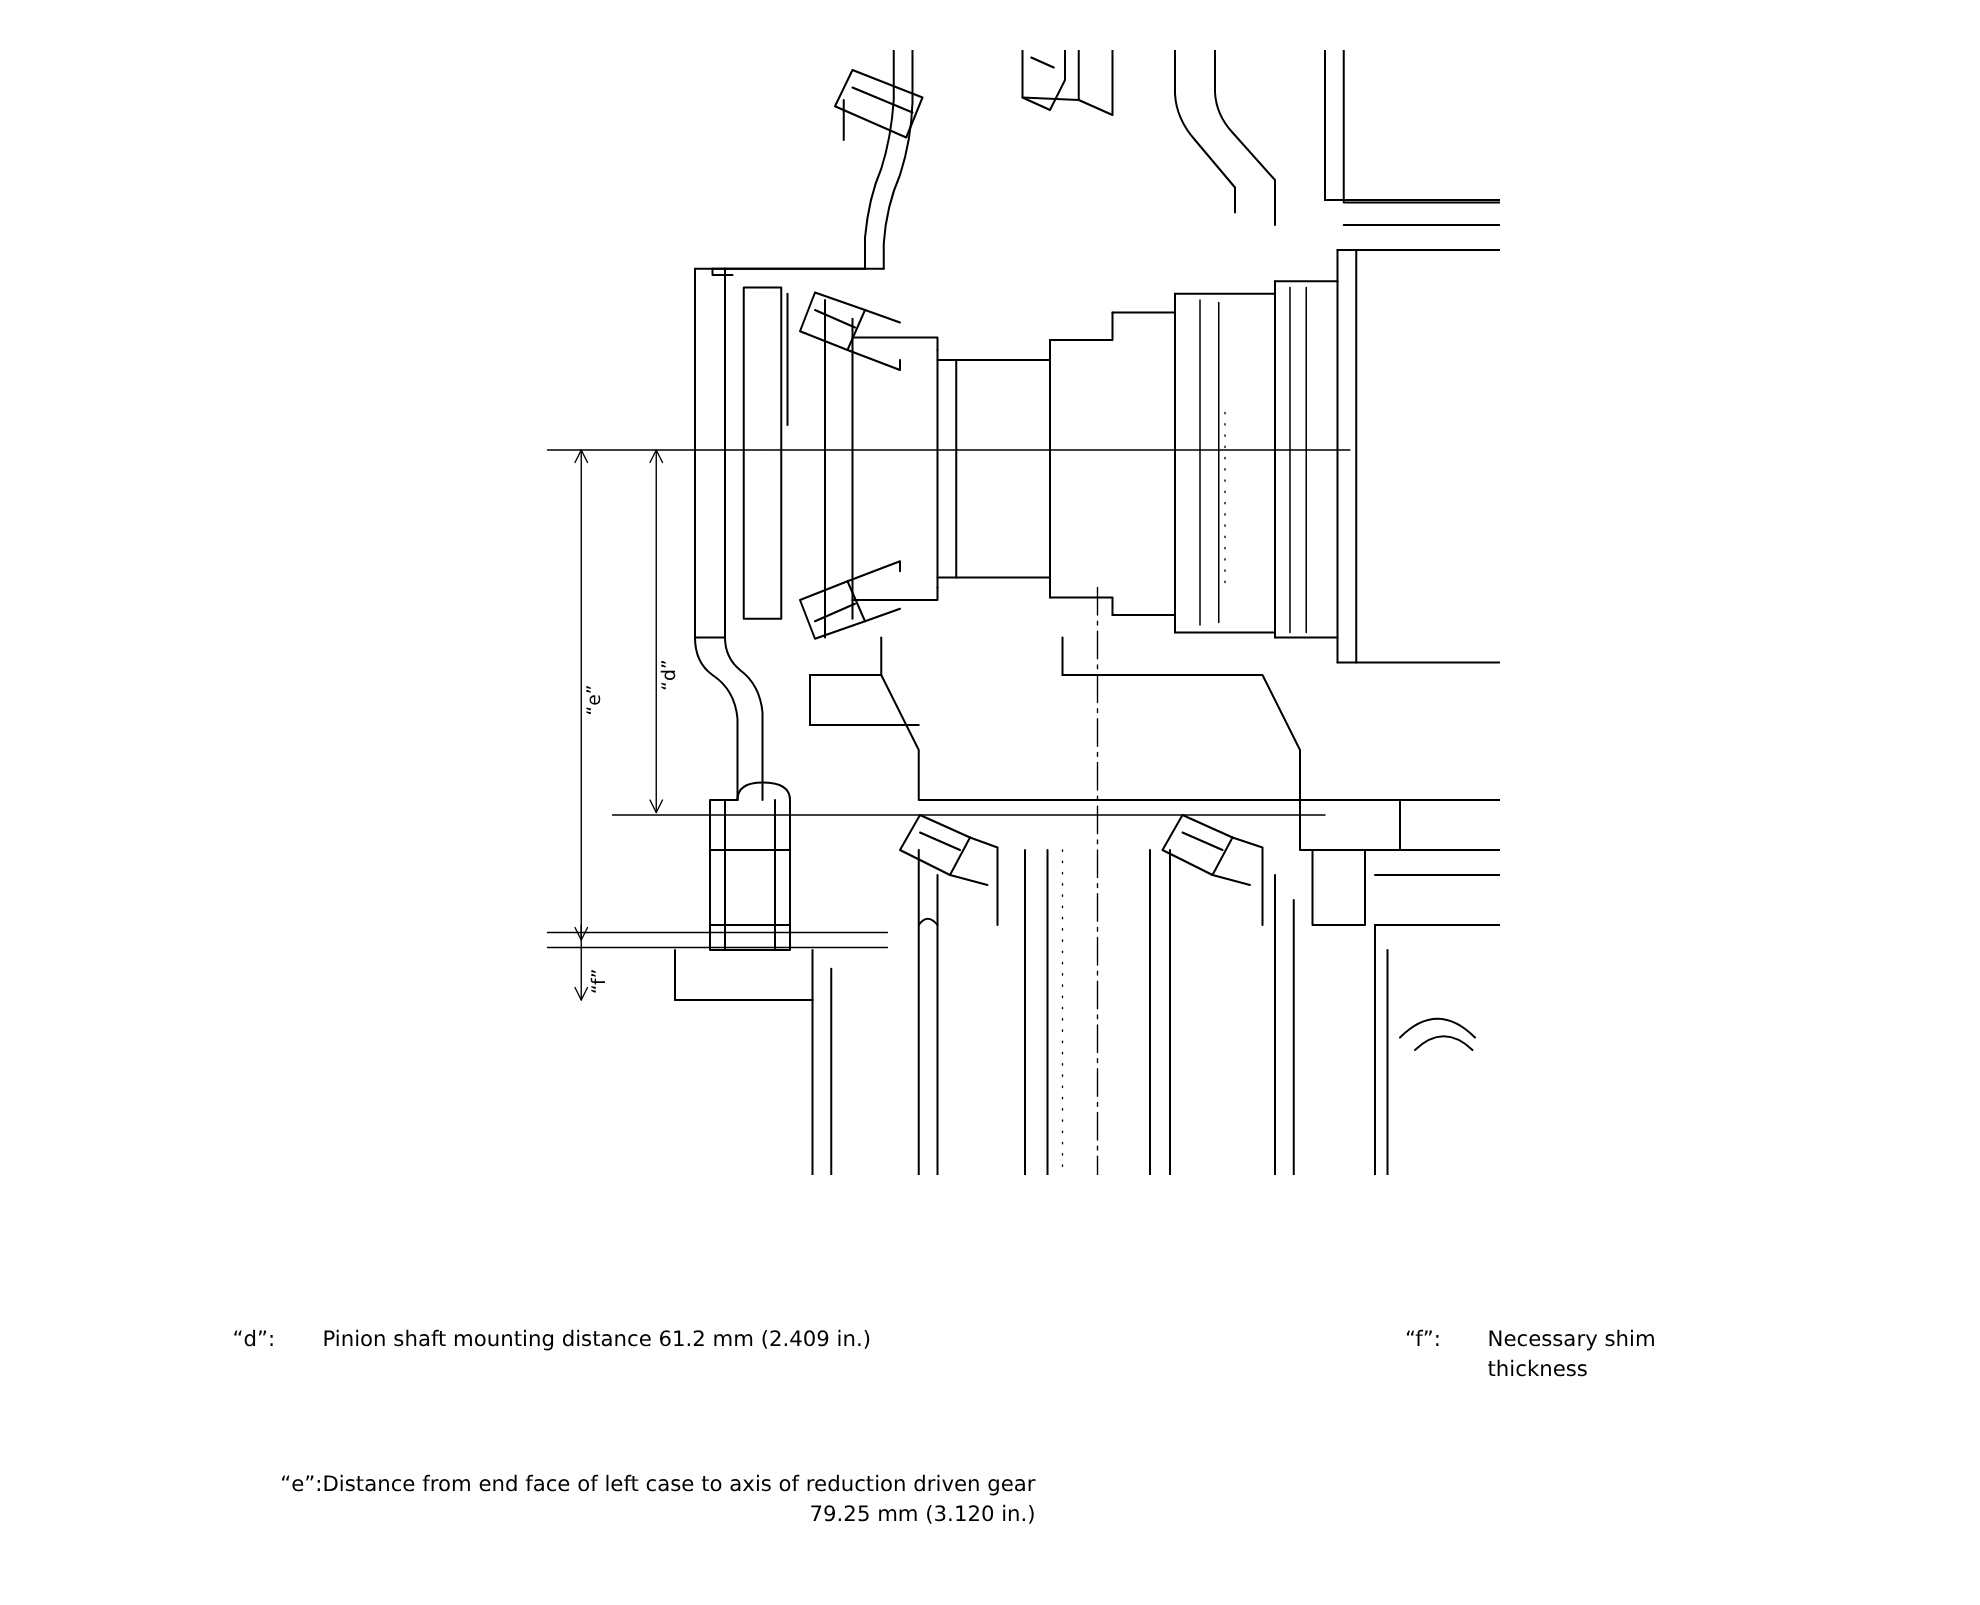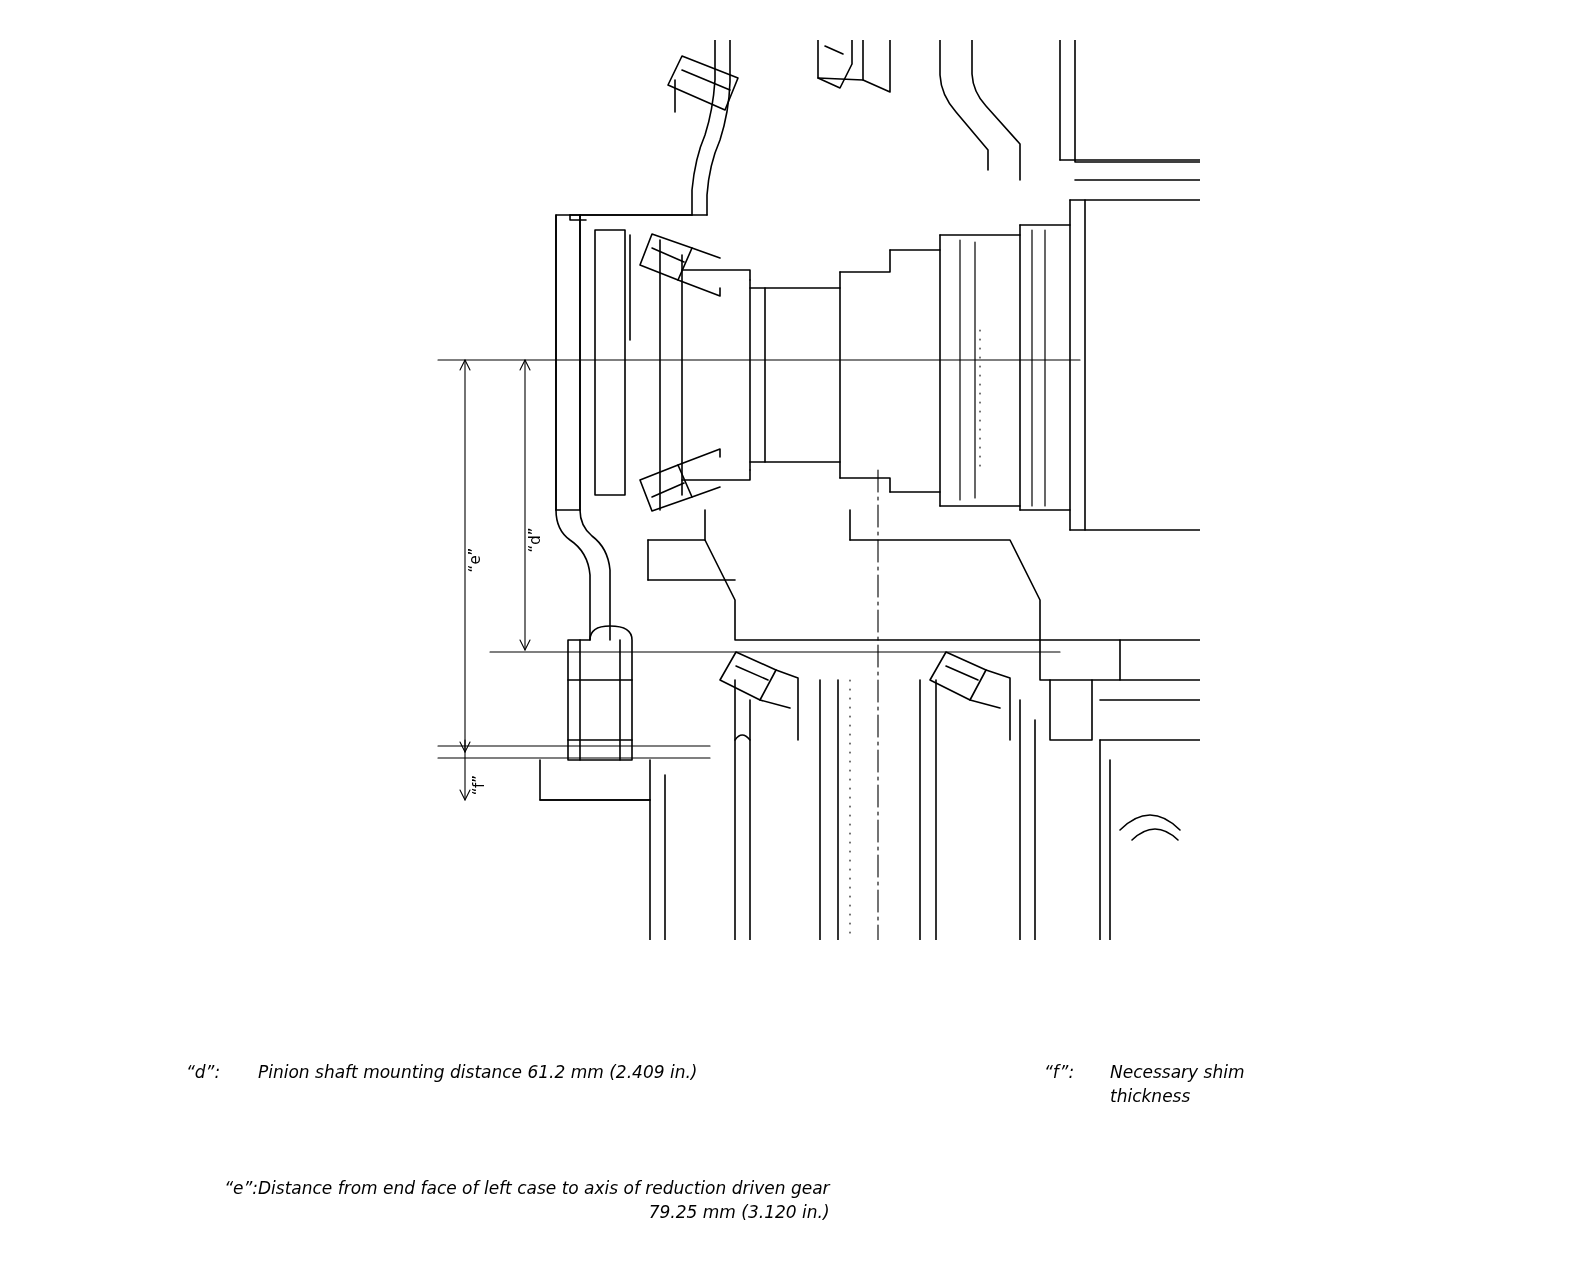--- a/index.html
+++ b/index.html
@@ -31,21 +31,20 @@
   #drawing-area svg {
     display: block;
   }
   .legend {
     position: absolute;
     font-family: "DejaVu Sans", sans-serif;
     font-size: 17px;
     line-height: 24px;
     color: #000;
     white-space: nowrap;
-    font-style: italic;
   }
   .legend .key {
     display: inline-block;
     width: 72px;
     vertical-align: top;
   }
   .legend .desc {
     display: inline-block;
     vertical-align: top;
     white-space: pre-line;
@@ -53,21 +52,21 @@
   #legend-d {
     left: 186px;
     top: 1060px;
   }
   #legend-e {
     left: 186px;
     top: 1176px;
     text-align: right;
   }
   #legend-f {
-    left: 1044px;
+    left: 1124px;
     top: 1060px;
   }
   #legend-f .key {
     width: 66px;
   }
   .dim-label {
     font-family: "DejaVu Sans", sans-serif;
     font-size: 15px;
   }
 </style>

